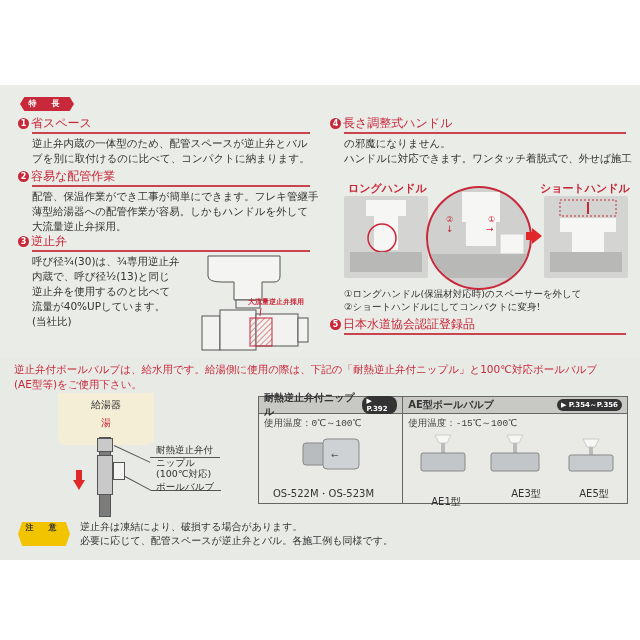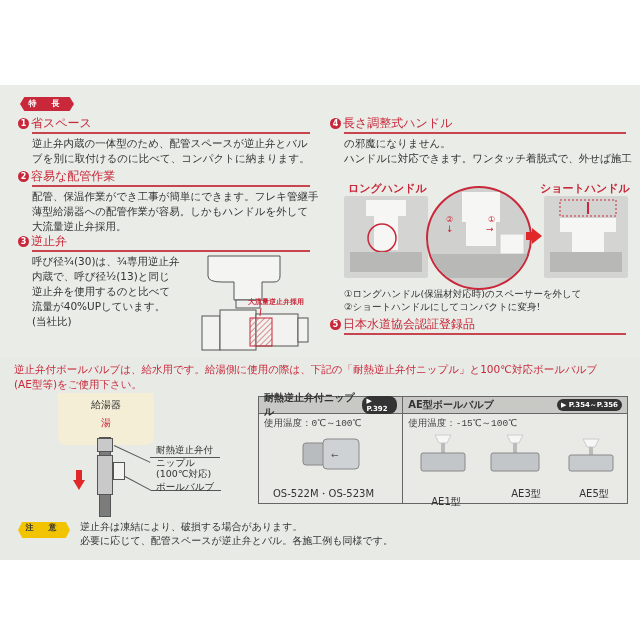--- a/index.html
+++ b/index.html
@@ -36,21 +36,21 @@
 
   .table { position: absolute; left: 258px; top: 396px; width: 370px; height: 108px; border: 1px solid #666; background: #e9eae6; display: flex; }
   .tcol { position: relative; border-right: 1px solid #666; }
   .tcol:last-child { border-right: none; }
   .thead { height: 17px; background: #c8c8c4; border-bottom: 1px solid #666; display: flex; align-items: center; padding: 0 5px; font-size: 10px; font-weight: bold; color: #333; gap: 5px; }
   .pageref { background: #333; color: #fff; font-size: 7px; padding: 1px 4px; border-radius: 8px; font-weight: bold; }
   .temp { font-size: 9.5px; color: #444; padding: 3px 5px; font-family: Liberation Mono, monospace; }
   .prod-label { position: absolute; font-size: 10px; color: #333; }
   .prod-img { position: absolute; }
 
-  .badge-caution { position: absolute; left: 18px; top: 522px; width: 52px; height: 16px; background: #f2c400;
+  .badge-caution { position: absolute; left: 18px; top: 522px; width: 52px; height: 24px; background: #f2c400;
     clip-path: polygon(8% 0, 92% 0, 100% 50%, 92% 100%, 8% 100%, 0 50%); color: #333; font-size: 8px;
     font-weight: bold; text-align: center; line-height: 12px; letter-spacing: 6px; }
   .caution-text { position: absolute; left: 80px; top: 520px; font-size: 10px; line-height: 14px; color: #333; }
 </style>
 </head>
 <body>
 
 <div class="panel"></div>
 <div class="lower"></div>
 

